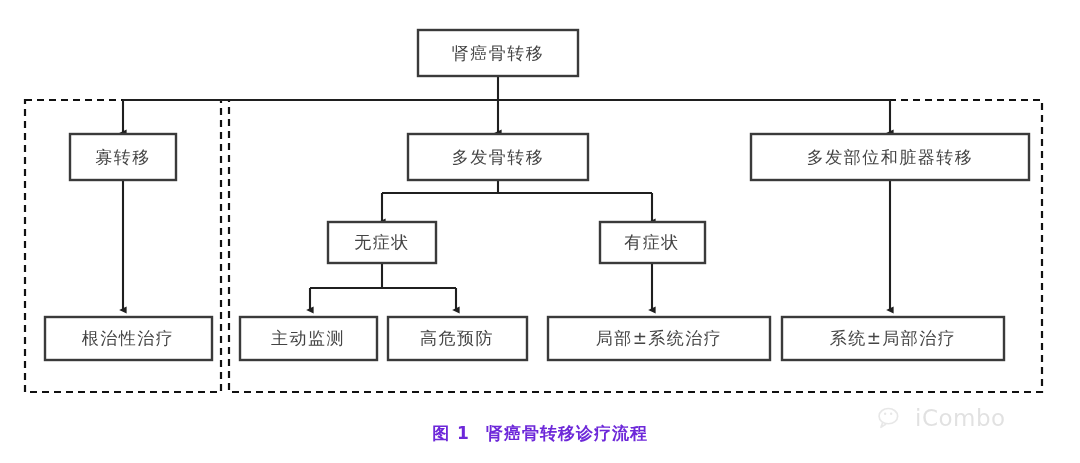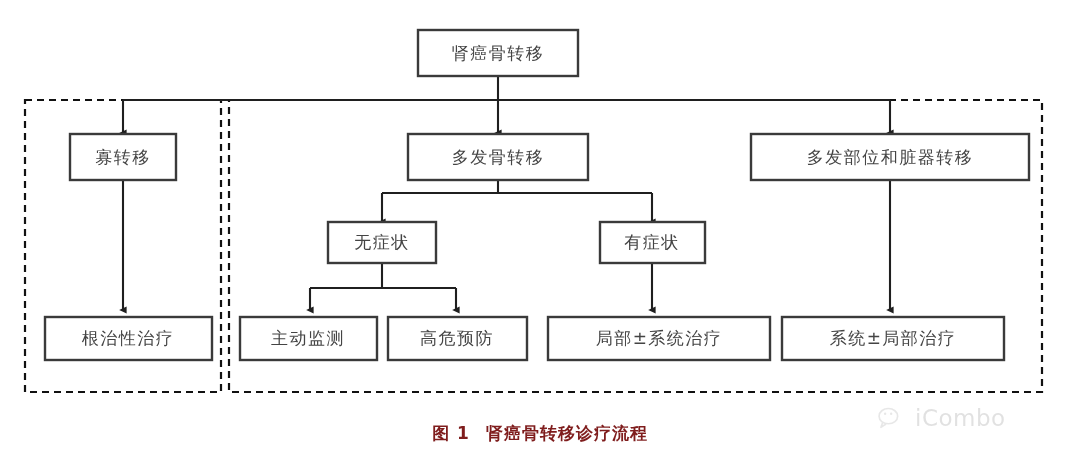--- a/index.html
+++ b/index.html
@@ -55,21 +55,21 @@
     fill: none;
   }
   .caption {
     position: absolute;
     left: 0;
     top: 422px;
     width: 1080px;
     text-align: center;
     font-family: "DejaVu Sans", "Liberation Sans", sans-serif;
     font-size: 17px;
-    color: #7f1d1d;
+    color: #6d28d9;
     font-weight: bold;
     letter-spacing: 1px;
   }
   .caption .cap-num { margin-right: 16px; }
   .watermark {
     position: absolute;
     left: 878px;
     top: 405px;
     display: flex;
     align-items: center;

